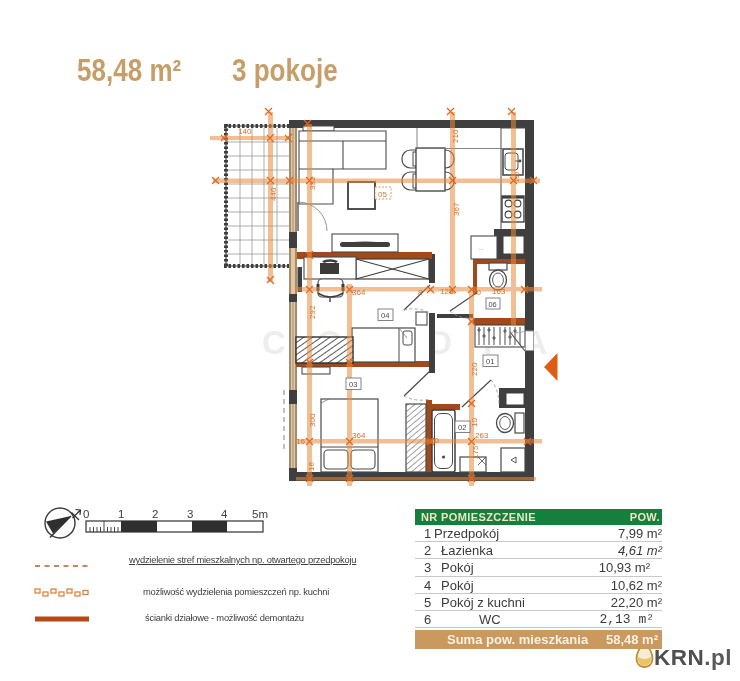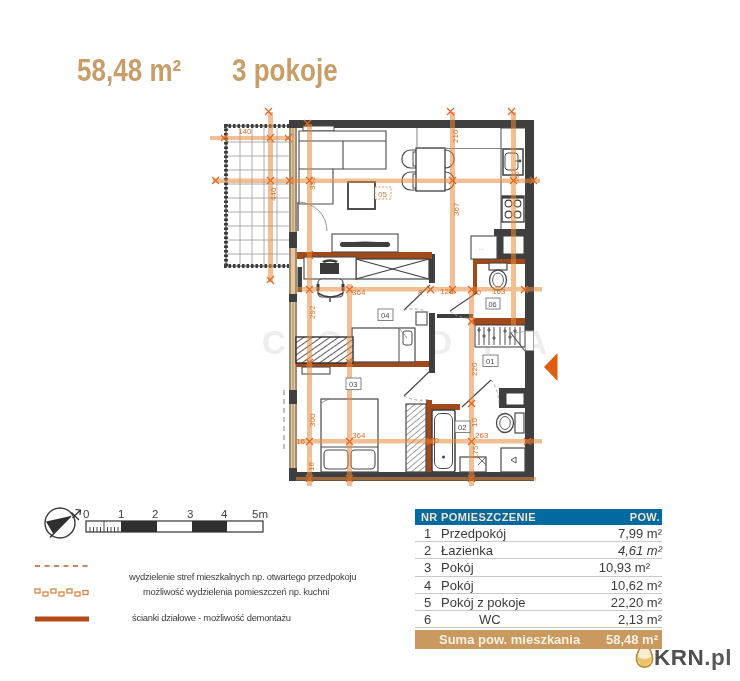--- a/index.html
+++ b/index.html
@@ -475,37 +475,37 @@
 <line x1="35" y1="619" x2="89" y2="619" stroke="#b54a17" stroke-width="5"></line>
 
 <g>
 <path d="M644.5,642 C640.5,646.5 636.5,652 636.5,658.5 C636.5,664 640,667 644.5,667 C649,667 652.5,664 652.5,658.5 C652.5,652 648.5,646.5 644.5,642 Z" fill="#f6edd4" stroke="#c08a2e" stroke-width="1.8"></path>
 <path d="M638,659 C638,663.5 641,665.5 644.5,665.5 C648,665.5 651,663.5 651,659 L651,657 C647,659.5 642,659.5 638,657 Z" fill="#e9c568"></path>
 <path d="M644.5,641 C643.5,643.5 645.5,644.5 644.5,647" fill="none" stroke="#c08a2e" stroke-width="1.2"></path>
 </g>
 
 </svg>
 
-<div class="legtxt" style="left:129px;top:571px;">wydzielenie stref mieszkalnych np. otwartego przedpokoju</div>
+<div class="legtxt" style="left:129px;top:554px;text-decoration:underline;">wydzielenie stref mieszkalnych np. otwartego przedpokoju</div>
 
 <div class="legtxt" style="left:143px;top:586px;">możliwość wydzielenia pomieszczeń np. kuchni</div>
 
-<div class="legtxt" style="left:132px;top:612px;">ścianki działowe - możliwość demontażu</div>
+<div class="legtxt" style="left:145px;top:612px;">ścianki działowe - możliwość demontażu</div>
 
 <div style="position:absolute;left:415px;top:509px;width:247px;">
 
-  <div style="background:#0369a1;color:#f3e2c6;font-weight:bold;font-size:11px;height:16px;line-height:17px;letter-spacing:0.4px;position:relative;">
+  <div style="background:#15803d;color:#f3e2c6;font-weight:bold;font-size:11px;height:16px;line-height:17px;letter-spacing:0.4px;position:relative;">
     <span style="position:absolute;left:6px;">NR</span>
     <span style="position:absolute;left:26px;">POMIESZCZENIE</span>
     <span style="position:absolute;right:2px;">POW.</span>
   </div>
 
   <div style="position:relative;height:16.2px;border-bottom:1px solid #c9c9c9;font-size:13px;color:#3b3b3b;line-height:17px;">
     <span style="position:absolute;left:9px;">1</span>
-      <span style="position:absolute;left:26px;">Przedpokój</span>
+      <span style="position:absolute;left:19px;">Przedpokój</span>
       <span style="position:absolute;right:0px;margin-left:36px;">7,99 m²</span>
   </div>
 
   <div style="position:relative;height:16.2px;border-bottom:1px solid #c9c9c9;font-size:13px;color:#3b3b3b;line-height:17px;">
     <span style="position:absolute;left:9px;">2</span>
       <span style="position:absolute;left:26px;">Łazienka</span>
       <span style="position:absolute;right:0px;font-style:italic;">4,61 m²</span>
   </div>
 
   <div style="position:relative;height:16.2px;border-bottom:1px solid #c9c9c9;font-size:13px;color:#3b3b3b;line-height:17px;">
@@ -515,29 +515,29 @@
   </div>
 
   <div style="position:relative;height:16.2px;border-bottom:1px solid #c9c9c9;font-size:13px;color:#3b3b3b;line-height:17px;">
     <span style="position:absolute;left:9px;">4</span>
       <span style="position:absolute;left:26px;">Pokój</span>
       <span style="position:absolute;right:0px;">10,62 m²</span>
   </div>
 
   <div style="position:relative;height:16.2px;border-bottom:1px solid #c9c9c9;font-size:13px;color:#3b3b3b;line-height:17px;">
     <span style="position:absolute;left:9px;">5</span>
-      <span style="position:absolute;left:26px;">Pokój z pokoje</span>
+      <span style="position:absolute;left:26px;">Pokój z kuchni</span>
       <span style="position:absolute;right:0px;">22,20 m²</span>
   </div>
 
   <div style="position:relative;height:16.2px;border-bottom:1px solid #c9c9c9;font-size:13px;color:#3b3b3b;line-height:17px;">
     <span style="position:absolute;left:9px;">6</span>
       <span style="position:absolute;left:26px;margin-left:38px;">WC</span>
-      <span style="position:absolute;right:0px;">2,13 m²</span>
+      <span style="position:absolute;right:8px;font-family:Liberation Mono, monospace;">2,13 m²</span>
   </div>
 
   <div style="margin-top:2px;background:#c9995f;color:#f9f1e2;font-weight:bold;font-size:13px;height:19px;line-height:19px;position:relative;">
-    <span style="position:absolute;left:24px;">Suma pow. mieszkania</span>
+    <span style="position:absolute;left:32px;">Suma pow. mieszkania</span>
     <span style="position:absolute;right:4px;">58,48 m²</span>
   </div>
 </div>
 
 <div style="position:absolute;left:654px;top:645px;font-size:22.5px;font-weight:bold;color:#4f4f4f;letter-spacing:0.5px;">KRN<span style="color:#595959;">.pl</span></div>
 
 </body></html>

